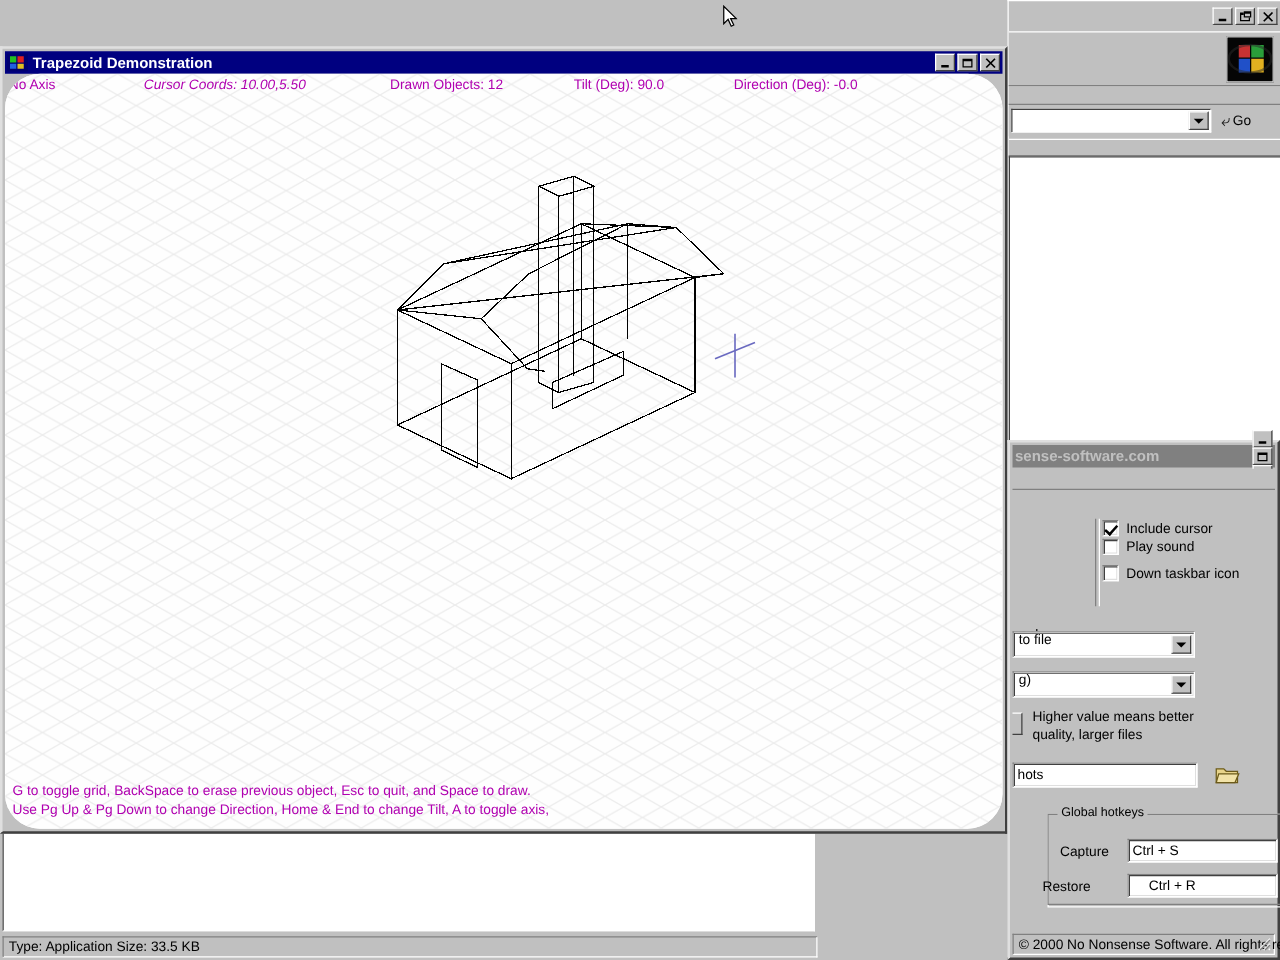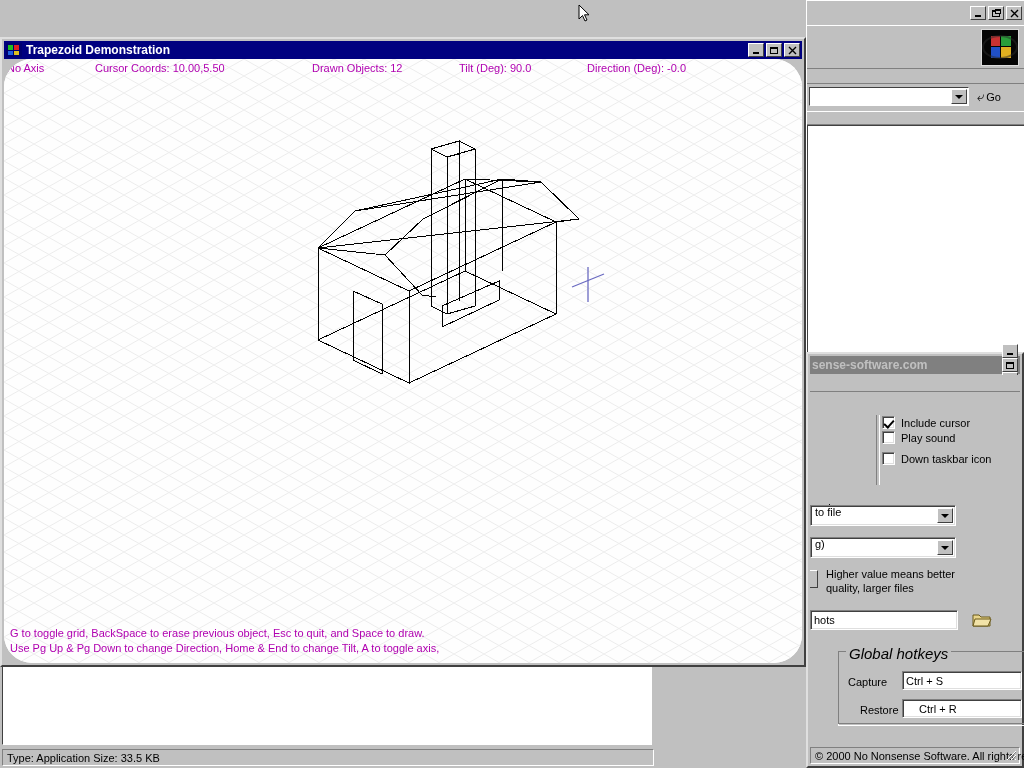--- a/index.html
+++ b/index.html
@@ -151,21 +151,21 @@
     pointer-events: none;
   }
   .statusline {
     position: absolute; left: 0; top: 0; right: 0; height: 18px;
     display: flex; align-items: center;
     color: #b000b0; font-size: 11px;
     font-family: "Liberation Sans", sans-serif;
     white-space: nowrap;
   }
   .statusline .f-noaxis { position:absolute; left: 3px; }
-  .statusline .f-coords { position:absolute; left: 91px; }
+  .statusline .f-coords { position:absolute; left: 111px; font-style: italic; }
   .statusline .f-objects { position:absolute; left: 308px; }
   .statusline .f-tilt { position:absolute; left: 455px; }
   .statusline .f-dir  { position:absolute; left: 583px; }
 
   .helptext {
     position: absolute; left: 6px; bottom: 7px;
     color: #b000b0; font-size: 11px; line-height: 15px;
     font-family: "Liberation Sans", sans-serif;
     white-space: nowrap;
   }
@@ -251,21 +251,21 @@
     position: absolute;
     border: 1px solid #ffffff;
     box-sizing: border-box;
   }
   .groupbox:before {
     content: ""; position: absolute; left: -1px; top: -1px; right: 1px; bottom: 1px;
     border: 1px solid #808080; pointer-events: none;
   }
   .groupbox-title {
     position: absolute; left: 7px; top: -7px; background: #c0c0c0;
-    padding: 0 3px; font-size: 15px; color: #000; z-index: 2; font-style: italic;
+    padding: 0 3px; font-size: 10px; color: #000; z-index: 2;
   }
   .gb-label { position: absolute; font-size: 11px; color: #000; }
   #nns-dialog .dlg-status {
     position: absolute; left: 2px; bottom: 2px; right: 2px; height: 17px;
     background: #c0c0c0;
     border-top: 1px solid #808080; border-left: 1px solid #808080;
     border-right: 1px solid #ffffff; border-bottom: 1px solid #ffffff;
     box-sizing: border-box;
     display: flex; align-items: center; padding-left: 4px;
     font-size: 11px; color: #000; white-space: nowrap;
@@ -511,21 +511,21 @@
 
       <div class="groupbox" style="left:28px; top:258px; width:202px; height:75px;">
         <span class="groupbox-title">Global hotkeys</span>
       </div>
 
       <div class="gb-label" style="left:38px; top:283px;">Capture</div>
       <div class="dlg-textfield" style="left:92px; top:278px; width:120px; height:19px;">
         <span>Ctrl + S</span>
       </div>
 
-      <div class="gb-label" style="left:50px; top:311px;">Restore</div>
+      <div class="gb-label" style="left:24px; top:311px;">Restore</div>
       <div class="dlg-textfield" style="left:92px; top:306px; width:120px; height:19px;padding-left:16px;">
         <span>Ctrl + R</span>
       </div>
 
     </div>
 
     <div class="dlg-status">
       <span>© 2000 No Nonsense Software. All rights reserved.</span>
       <span class="resize-grip">
         <svg width="14" height="14" viewBox="0 0 14 14">

